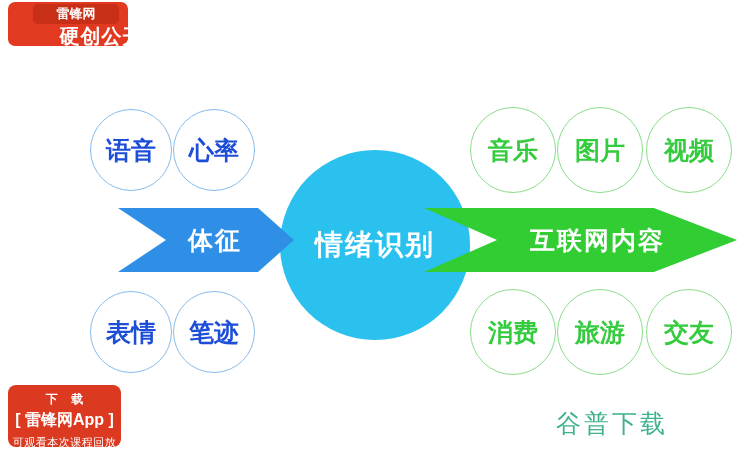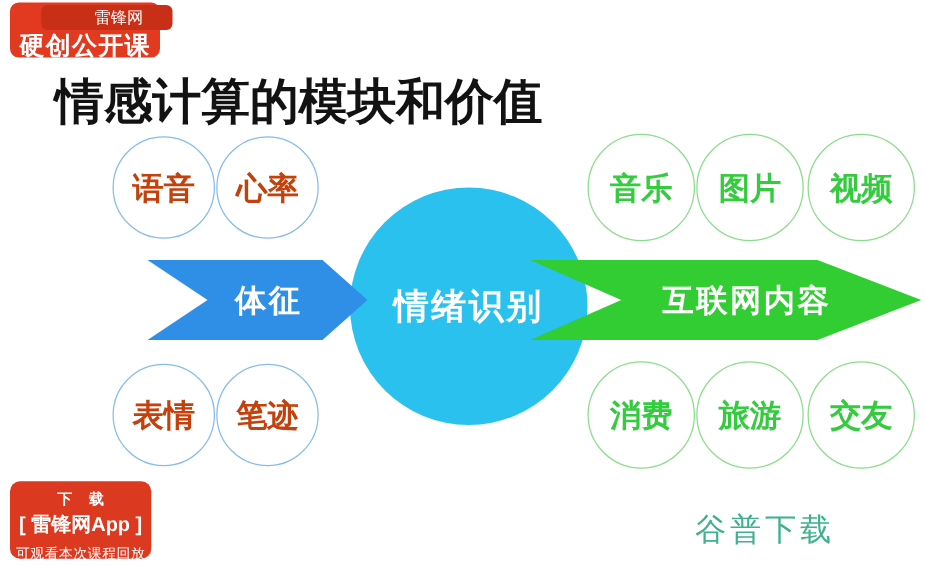--- a/index.html
+++ b/index.html
@@ -4,36 +4,36 @@
 <style>
   html,body{margin:0;padding:0;background:#fff;}
   .canvas{position:relative;width:740px;height:453px;background:#ffffff;overflow:hidden;
           font-family:"Liberation Sans","DejaVu Sans",sans-serif;}
 
   
   .brand-badge{position:absolute;left:8px;top:2px;width:120px;height:44px;
                background:#E23A20;border-radius:7px;}
   .brand-tab{position:absolute;left:25px;top:2px;width:86px;height:20px;background:#C72F17;
              border-radius:5px;display:flex;align-items:center;justify-content:center;
-             color:#fff;font-size:13px;font-weight:normal;padding-left:19px;}
+             color:#fff;font-size:13px;font-weight:bold;}
   .brand-main{position:absolute;left:0;top:21px;width:120px;text-align:center;
-              color:#fff;font-size:20px;font-weight:bold;letter-spacing:1px;}
+              color:#fff;font-size:20px;font-weight:bold;letter-spacing:1px;padding-left:44px;}
 
   
   .page-title{position:absolute;left:44px;top:54px;
               font-family:"Liberation Serif","DejaVu Serif",serif;
               font-size:39px;font-weight:bold;color:#121212;white-space:nowrap;}
 
   
   svg.diagram{position:absolute;left:0;top:0;}
 
   
   .node{position:absolute;border-radius:50%;display:flex;align-items:center;
         justify-content:center;font-weight:bold;background:#fff;box-sizing:border-box;}
-  .node.blue{width:82px;height:82px;border:1px solid #85BCEC;color:#c2410c;font-size:25px;}
+  .node.blue{width:82px;height:82px;border:1px solid #85BCEC;color:#1d4ed8;font-size:25px;}
   .node.green{width:86px;height:86px;border:1px solid #8ADE8A;color:#35CB3F;font-size:25px;}
 
   
   .arrow-label{position:absolute;display:flex;align-items:center;justify-content:center;
                color:#fff;font-weight:bold;font-size:25px;letter-spacing:2px;}
   .center-label{position:absolute;display:flex;align-items:center;justify-content:center;
                 color:#fff;font-weight:bold;font-size:28px;letter-spacing:2px;}
 
   
   .download-badge{position:absolute;left:8px;top:385px;width:113px;height:62px;
@@ -50,21 +50,20 @@
 </head>
 <body>
 
 <div class="canvas">
 
   <div class="brand-badge">
     <div class="brand-tab">雷锋网</div>
     <div class="brand-main">硬创公开课</div>
   </div>
 
-  <div class="page-title">情感计算的模块和价值</div>
 
   <svg class="diagram" width="740" height="453" viewBox="0 0 740 453">
     <circle cx="375" cy="245" r="95" fill="#2BC1EE"></circle>
     <polygon points="118,208 258,208 294,240 258,272 118,272 166,240" fill="#2F8FE6"></polygon>
     <polygon points="424,208 654,208 737,240 654,272 424,272 497,240" fill="#32CC33"></polygon>
   </svg>
 
   <div class="node blue" style="left:90px;top:109px;">语音</div>
   <div class="node blue" style="left:173px;top:109px;">心率</div>
   <div class="node blue" style="left:90px;top:291px;">表情</div>

